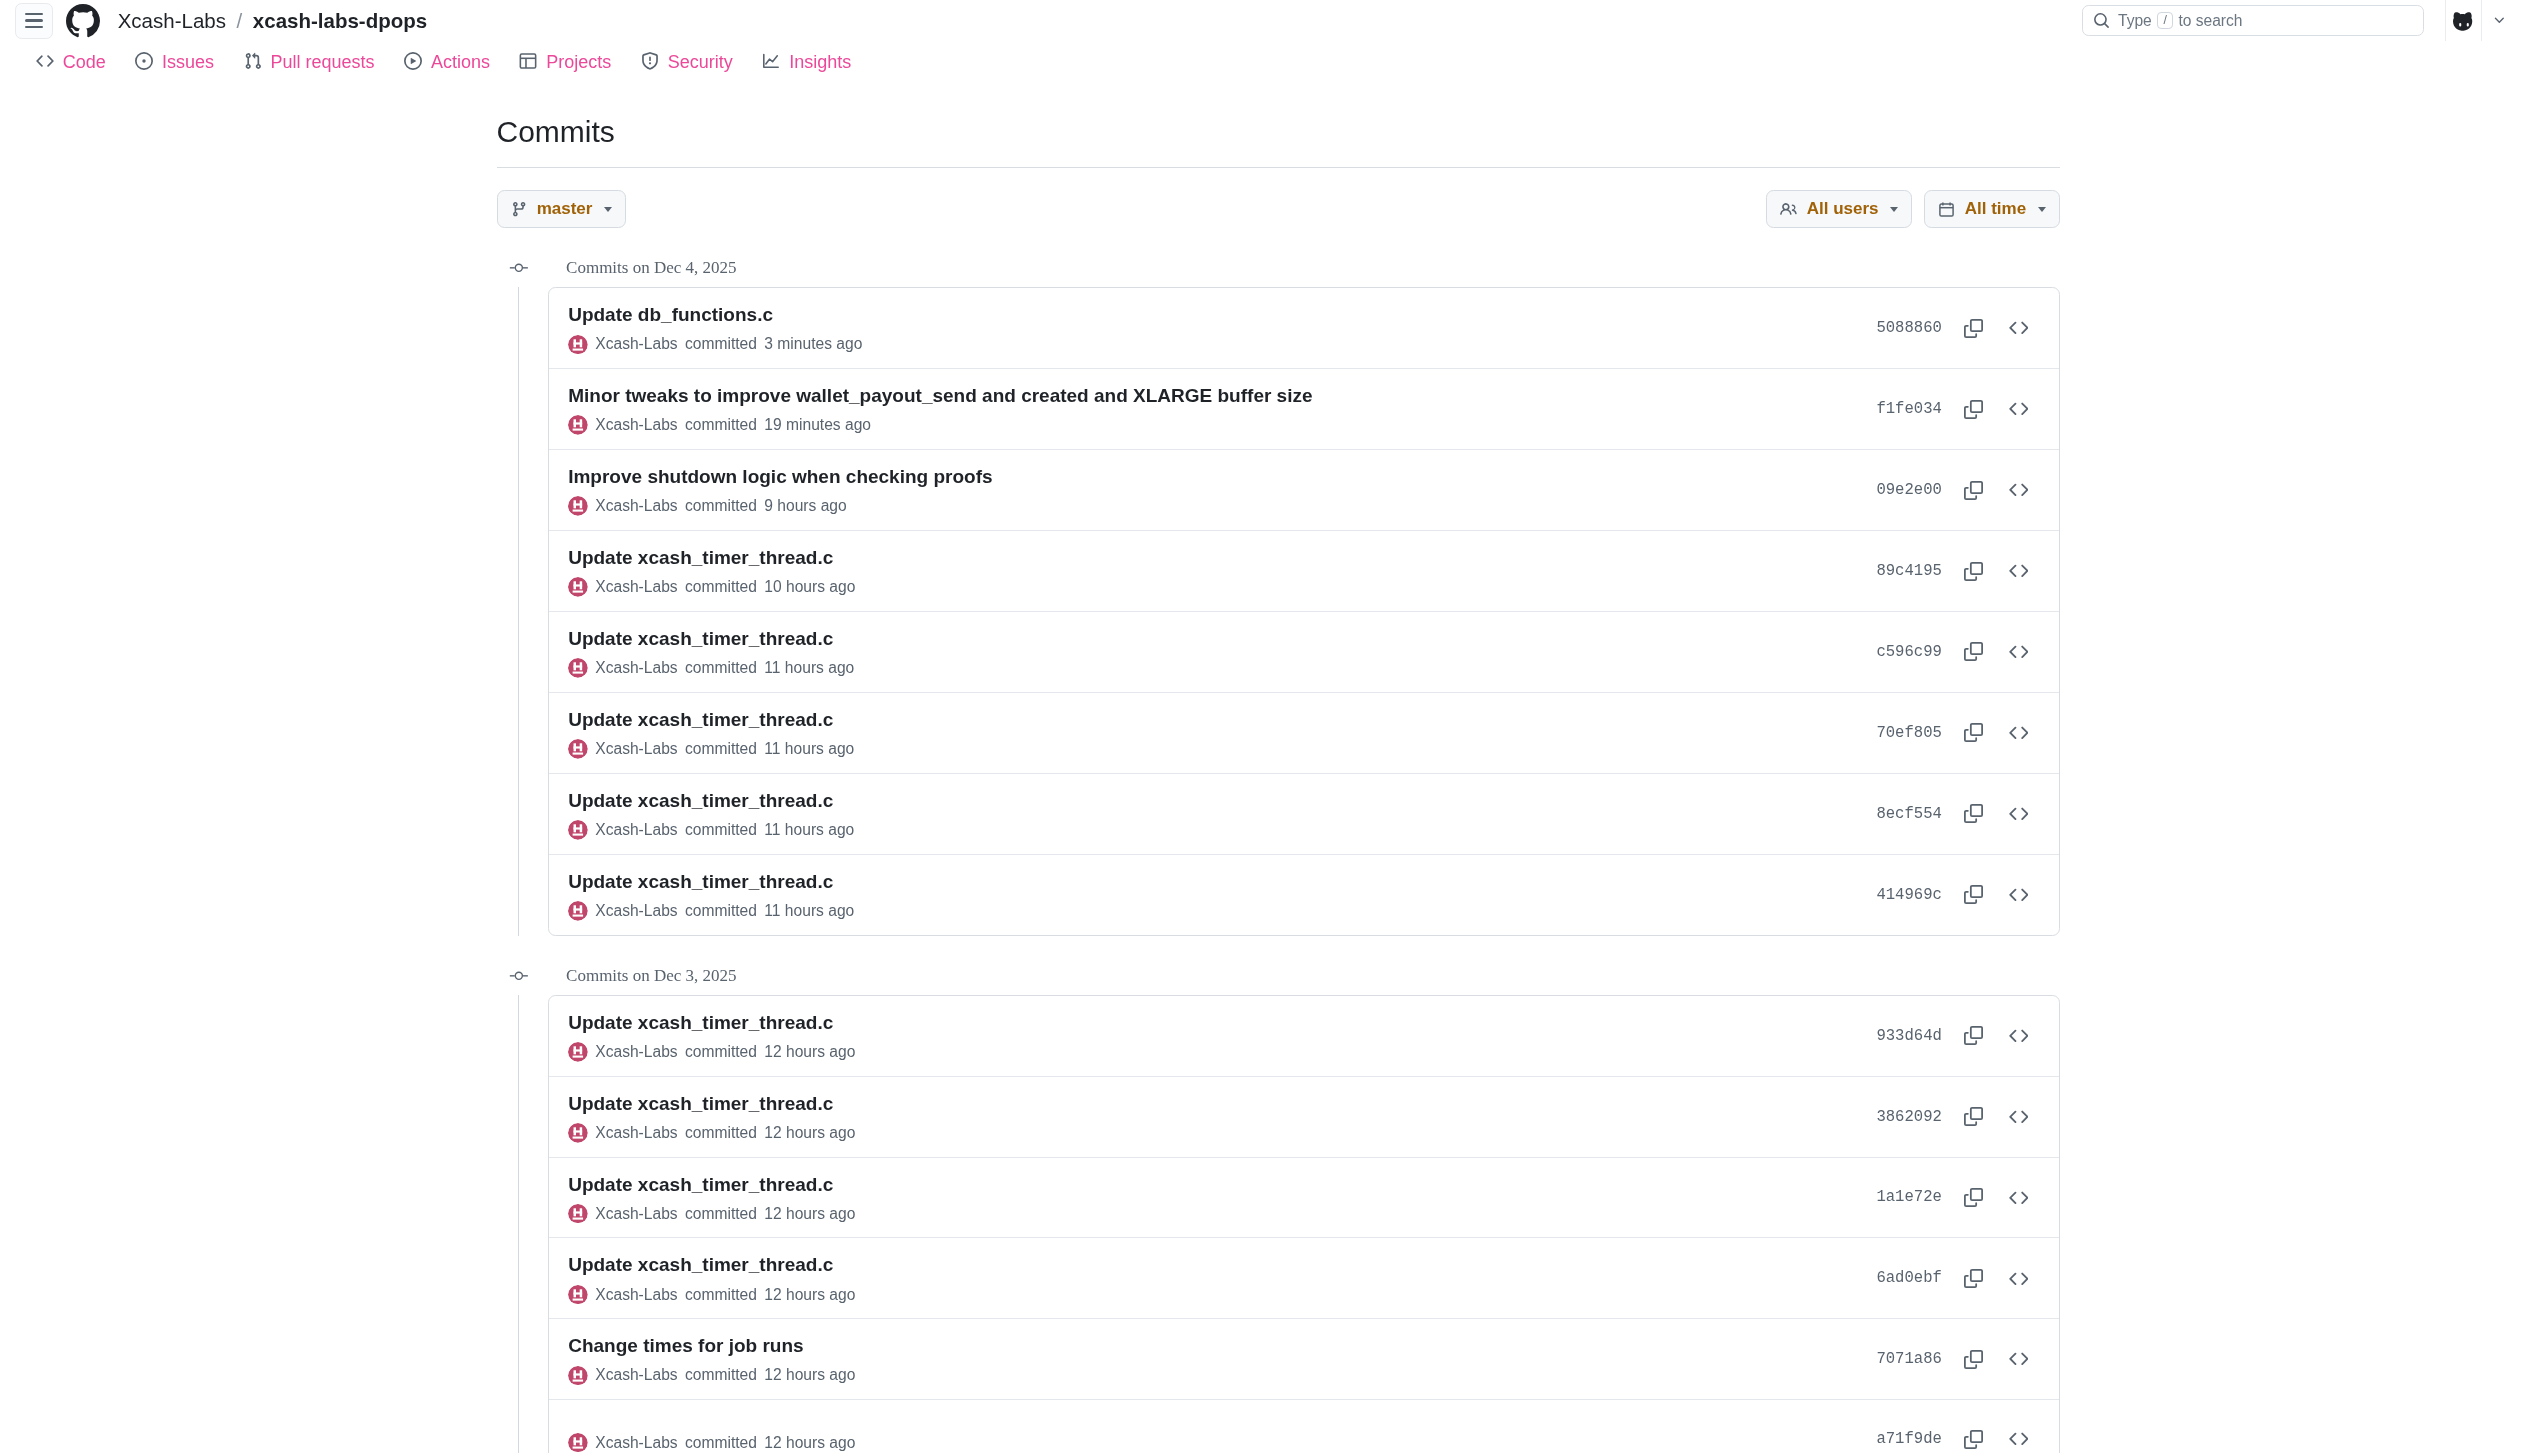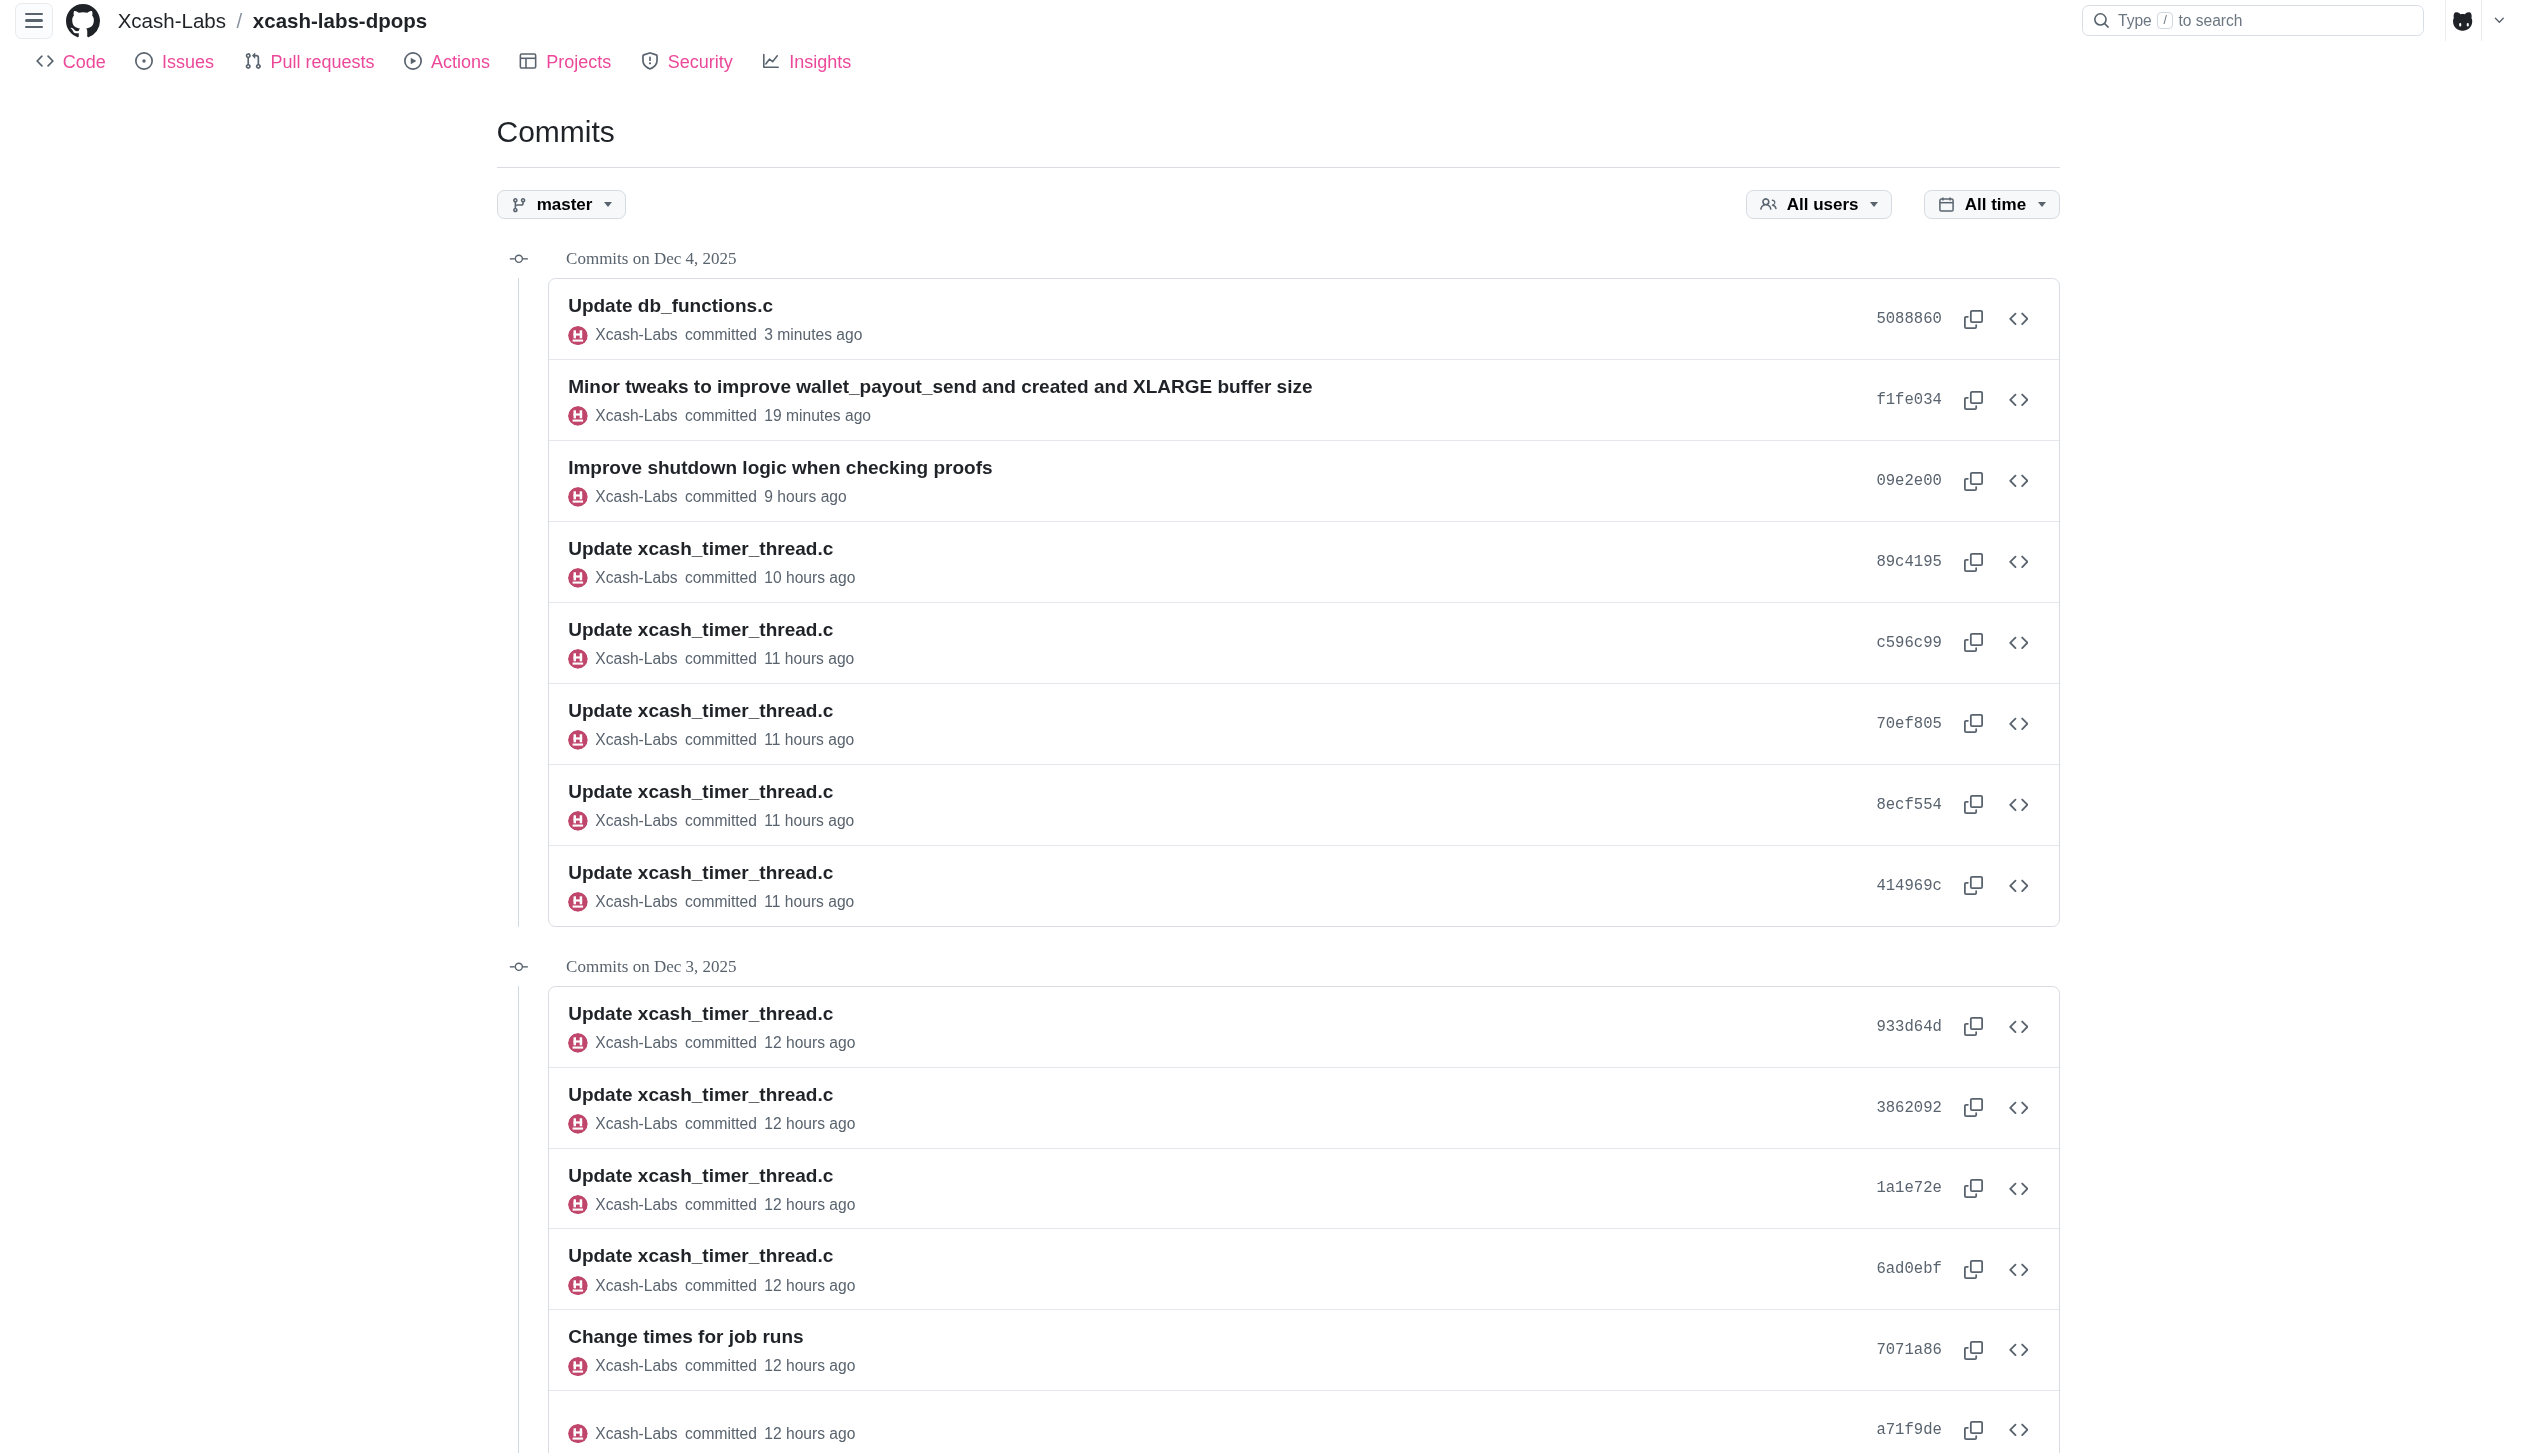--- a/index.html
+++ b/index.html
@@ -178,49 +178,49 @@
     width: 100%;
   }
 
   .filter-bar {
     display: flex;
     align-items: center;
     padding: 23px 0 21px 0;
   }
 
   .btn {
-    height: 29px;
+    height: 38px;
     border: 0.8px solid #d5dbe1;
     border-radius: 7.4px;
     background: #f6f8fa;
     display: flex;
     align-items: center;
     gap: 9.8px;
     padding: 0 13px;
     font-size: 17px;
-    color: #000000;
+    color: #a16207;
     cursor: pointer;
     white-space: nowrap;
   }
   .btn .b-icon { display: flex; align-items: center; flex: none; }
   .btn .b-label { font-weight: bold; }
   .caret {
     width: 0; height: 0;
     border-left: 4.9px solid transparent;
     border-right: 4.9px solid transparent;
     border-top: 5.7px solid #59636e;
     margin-left: 1.6px;
     flex: none;
   }
 
   .filter-right {
     margin-left: auto;
     display: flex;
     align-items: center;
-    gap: 32px;
+    gap: 12px;
   }
 
   
   .commit-group { position: relative; }
 
   .group-header {
     display: flex;
     align-items: center;
     gap: 17px;
     height: 38px;

